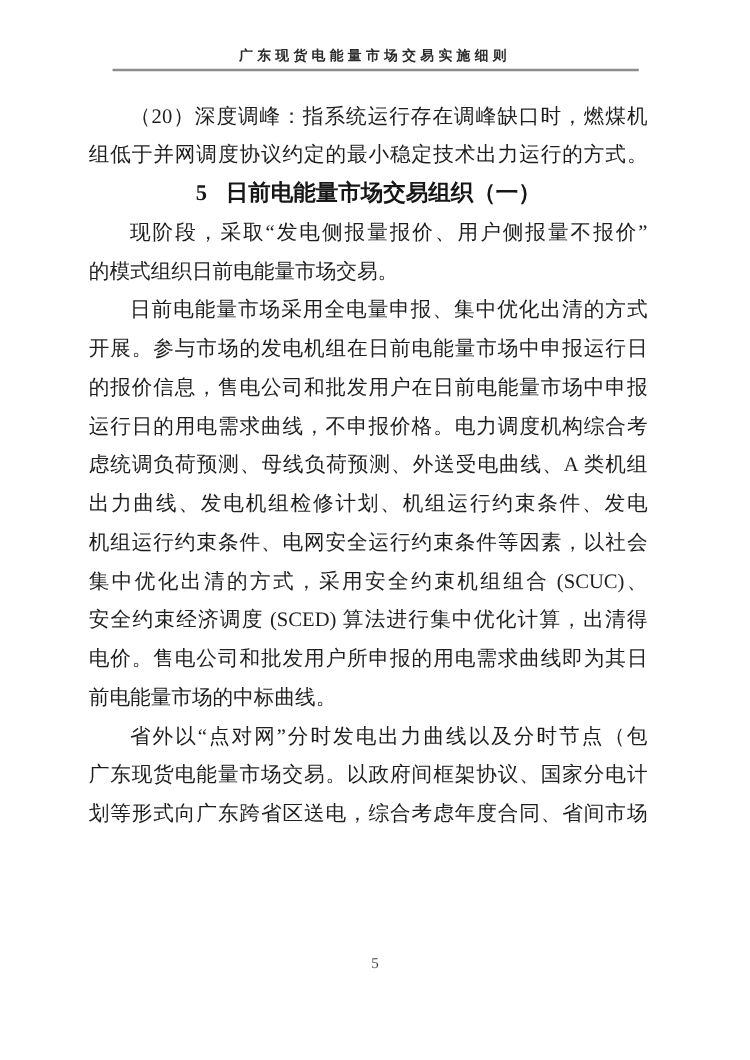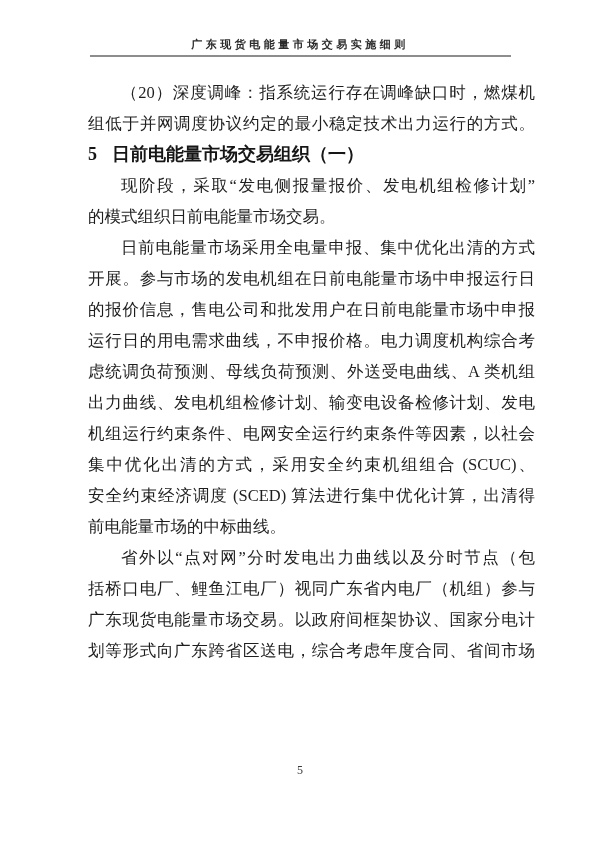--- a/index.html
+++ b/index.html
@@ -33,41 +33,41 @@
     position: absolute;
     top: 55px;
     left: 90px;
     width: 421px;
     height: 2px;
     background: #8d8d8d;
   }
   .content {
     position: absolute;
     top: 77px;
-    left: 88px;
+    left: 71px;
     width: 447px;
   }
   .line {
     height: 31px;
     line-height: 31px;
     font-size: 16.5px;
     text-align: justify;
     text-align-last: justify;
     text-justify: inter-character;
     overflow: hidden;
   }
   .line.indent { text-indent: 33px; }
   .line.short { text-align-last: left; }
   .heading-line {
     height: 31px;
     line-height: 31px;
     font-size: 18px;
     font-weight: bold;
     color: #161616;
-    text-align: left;
+    text-align: center;
   }
   .heading-line .heading-number { margin-right: 15px; }
   .subheading-line {
     height: 31px;
     line-height: 31px;
     font-size: 16.5px;
     padding-left: 17px;
     text-align: left;
   }
   .page-number {
@@ -91,36 +91,36 @@
   <div class="content">
 
     <div class="line indent">（20）深度调峰：指系统运行存在调峰缺口时，燃煤机</div>
     <div class="line">组低于并网调度协议约定的最小稳定技术出力运行的方式。</div>
 
     <div class="heading-line">
       <span class="heading-number">5</span><span>日前电能量市场交易组织（一）</span>
     </div>
 
 
-    <div class="line indent">现阶段，采取“发电侧报量报价、发电机组检修计划”</div>
+    <div class="line indent">现阶段，采取“发电侧报量报价、用户侧报量不报价”</div>
     <div class="line short">的模式组织日前电能量市场交易。</div>
 
     <div class="line indent">日前电能量市场采用全电量申报、集中优化出清的方式</div>
     <div class="line">开展。参与市场的发电机组在日前电能量市场中申报运行日</div>
     <div class="line">的报价信息，售电公司和批发用户在日前电能量市场中申报</div>
     <div class="line">运行日的用电需求曲线，不申报价格。电力调度机构综合考</div>
     <div class="line">虑统调负荷预测、母线负荷预测、外送受电曲线、A 类机组</div>
-    <div class="line">出力曲线、发电机组检修计划、输变电设备检修计划、发电</div>
+    <div class="line">出力曲线、发电机组检修计划、机组运行约束条件、发电</div>
     <div class="line">机组运行约束条件、电网安全运行约束条件等因素，以社会</div>
     <div class="line">集中优化出清的方式，采用安全约束机组组合 (SCUC)、</div>
     <div class="line">安全约束经济调度 (SCED) 算法进行集中优化计算，出清得</div>
+    <div class="line">电价。售电公司和批发用户所申报的用电需求曲线即为其日</div>
     <div class="line short">前电能量市场的中标曲线。</div>
 
     <div class="line indent">省外以“点对网”分时发电出力曲线以及分时节点（包</div>
-    <div class="line">括桥口电厂、鲤鱼江电厂）视同广东省内电厂（机组）参与</div>
     <div class="line">广东现货电能量市场交易。以政府间框架协议、国家分电计</div>
     <div class="line">划等形式向广东跨省区送电，综合考虑年度合同、省间市场</div>
 
   </div>
 
   <div class="page-number">5</div>
 
 </div>
 
 </body></html>

